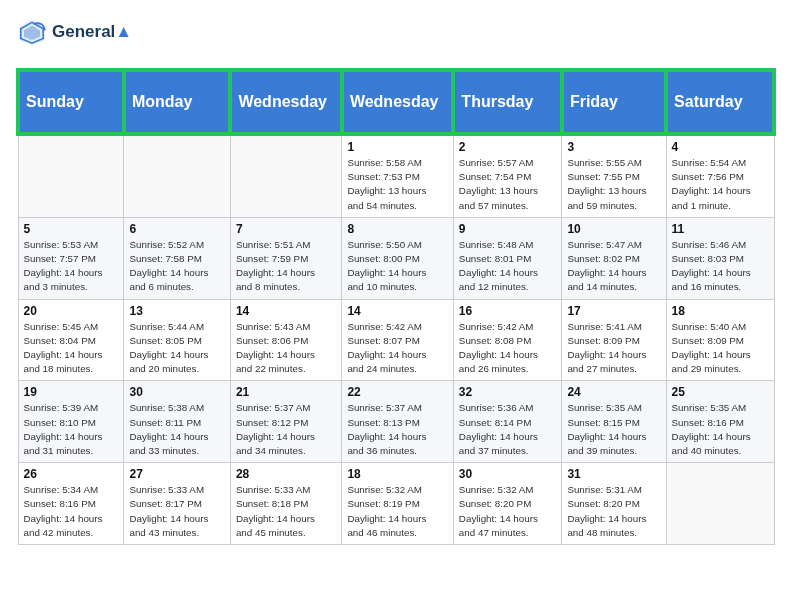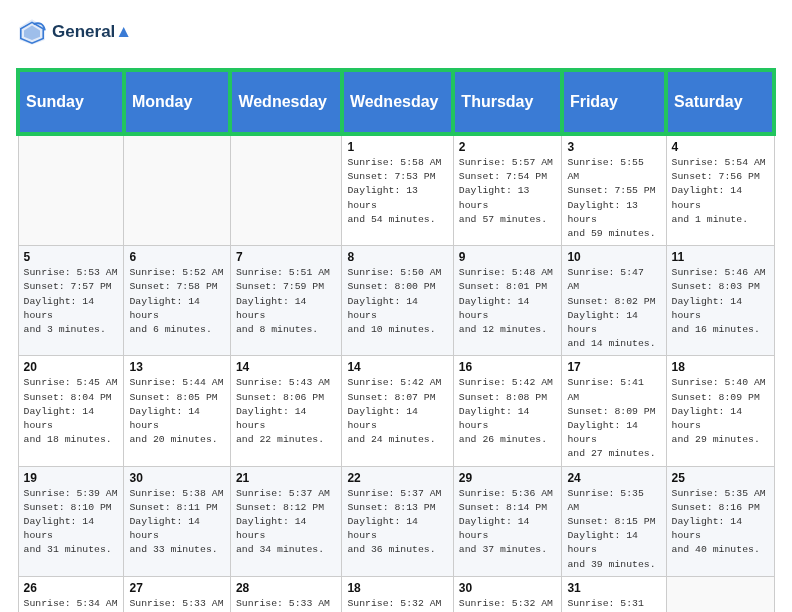--- a/index.html
+++ b/index.html
@@ -66,21 +66,20 @@
       font-weight: bold;
       font-size: 12px;
       color: #111;
       display: block;
       margin-bottom: 2px;
     }
     .day-info {
       font-size: 9.8px;
       color: #333;
       line-height: 1.45;
-      font-family: Liberation Mono, monospace;
     }
     .empty-cell {
       background: #f9f9f9 !important;
     }
   </style>
 </head>
 <body>
 
 <div class="header">
   <div class="logo">
@@ -206,21 +205,21 @@
         </td>
         <td>
           <span class="day-num">21</span>
           <div class="day-info">Sunrise: 5:37 AM<br>Sunset: 8:12 PM<br>Daylight: 14 hours<br>and 34 minutes.</div>
         </td>
         <td>
           <span class="day-num">22</span>
           <div class="day-info">Sunrise: 5:37 AM<br>Sunset: 8:13 PM<br>Daylight: 14 hours<br>and 36 minutes.</div>
         </td>
         <td>
-          <span class="day-num">29</span>
+          <span class="day-num">32</span>
           <div class="day-info">Sunrise: 5:36 AM<br>Sunset: 8:14 PM<br>Daylight: 14 hours<br>and 37 minutes.</div>
         </td>
         <td>
           <span class="day-num">24</span>
           <div class="day-info">Sunrise: 5:35 AM<br>Sunset: 8:15 PM<br>Daylight: 14 hours<br>and 39 minutes.</div>
         </td>
         <td>
           <span class="day-num">25</span>
           <div class="day-info">Sunrise: 5:35 AM<br>Sunset: 8:16 PM<br>Daylight: 14 hours<br>and 40 minutes.</div>
         </td>

